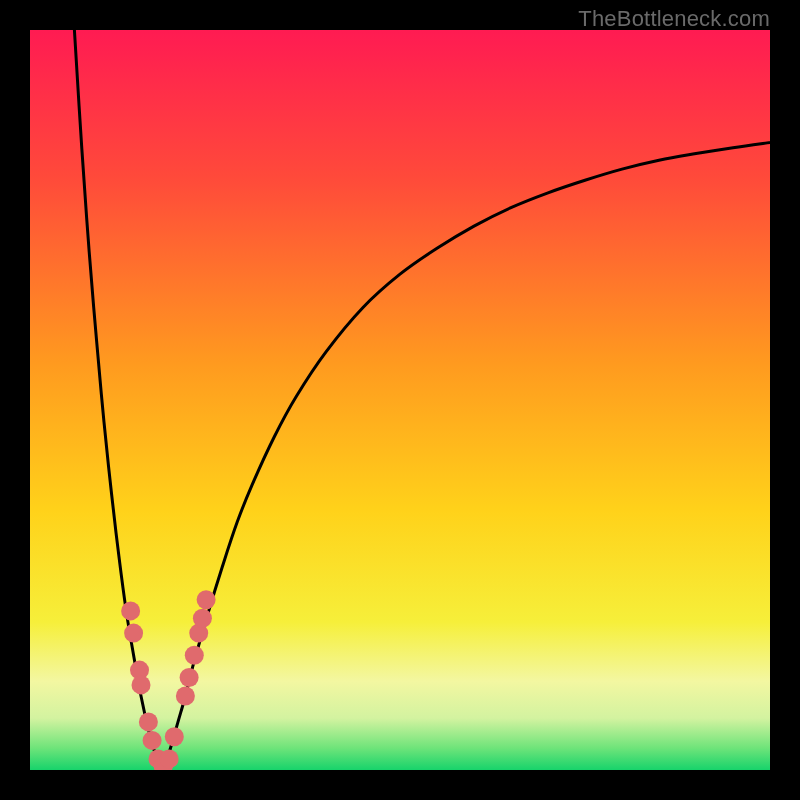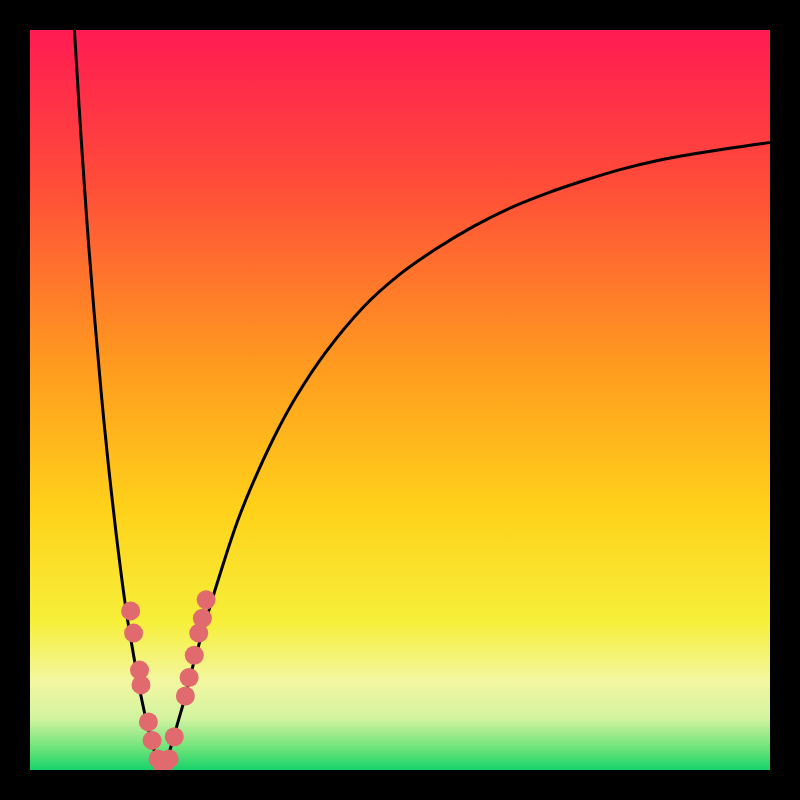--- a/index.html
+++ b/index.html
@@ -72,13 +72,14 @@
           <circle cx="155.40" cy="666.00" r="9.5" fill="#e06a6d" stroke="#c14f54" stroke-width="0"></circle>
           <circle cx="159.10" cy="647.50" r="9.5" fill="#e06a6d" stroke="#c14f54" stroke-width="0"></circle>
           <circle cx="164.28" cy="625.30" r="9.5" fill="#e06a6d" stroke="#c14f54" stroke-width="0"></circle>
           <circle cx="168.72" cy="603.10" r="9.5" fill="#e06a6d" stroke="#c14f54" stroke-width="0"></circle>
           <circle cx="172.42" cy="588.30" r="9.5" fill="#e06a6d" stroke="#c14f54" stroke-width="0"></circle>
           <circle cx="176.12" cy="569.80" r="9.5" fill="#e06a6d" stroke="#c14f54" stroke-width="0"></circle>
         </g>
     </svg>
   </div>
 
+  <div class="watermark">TheBottleneck.com</div>
 </div>
 
 </body></html>

